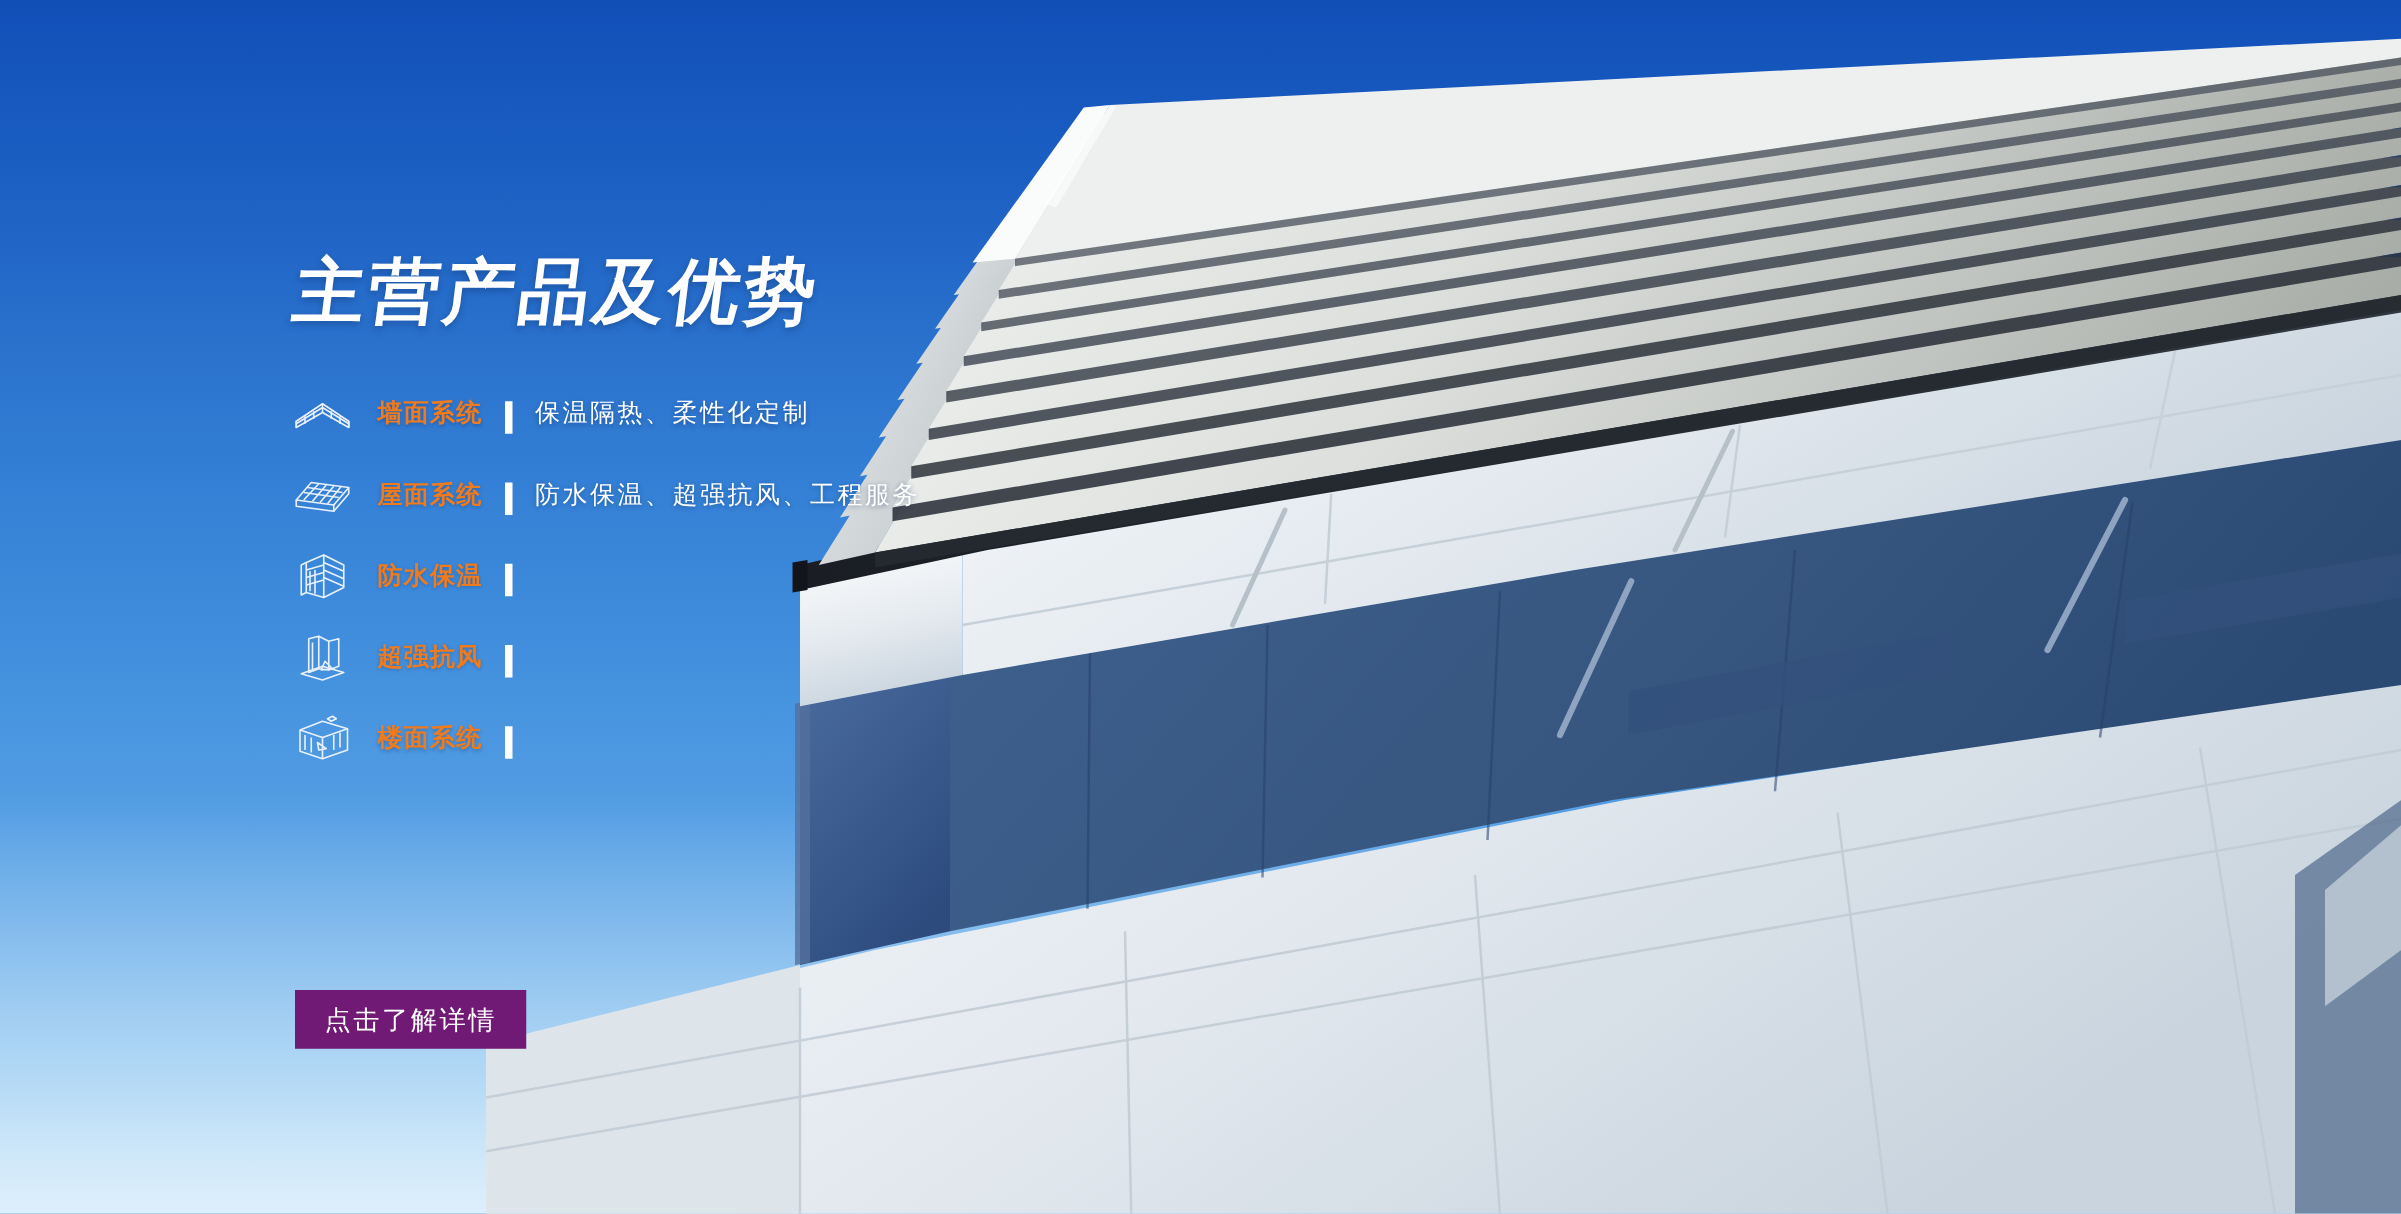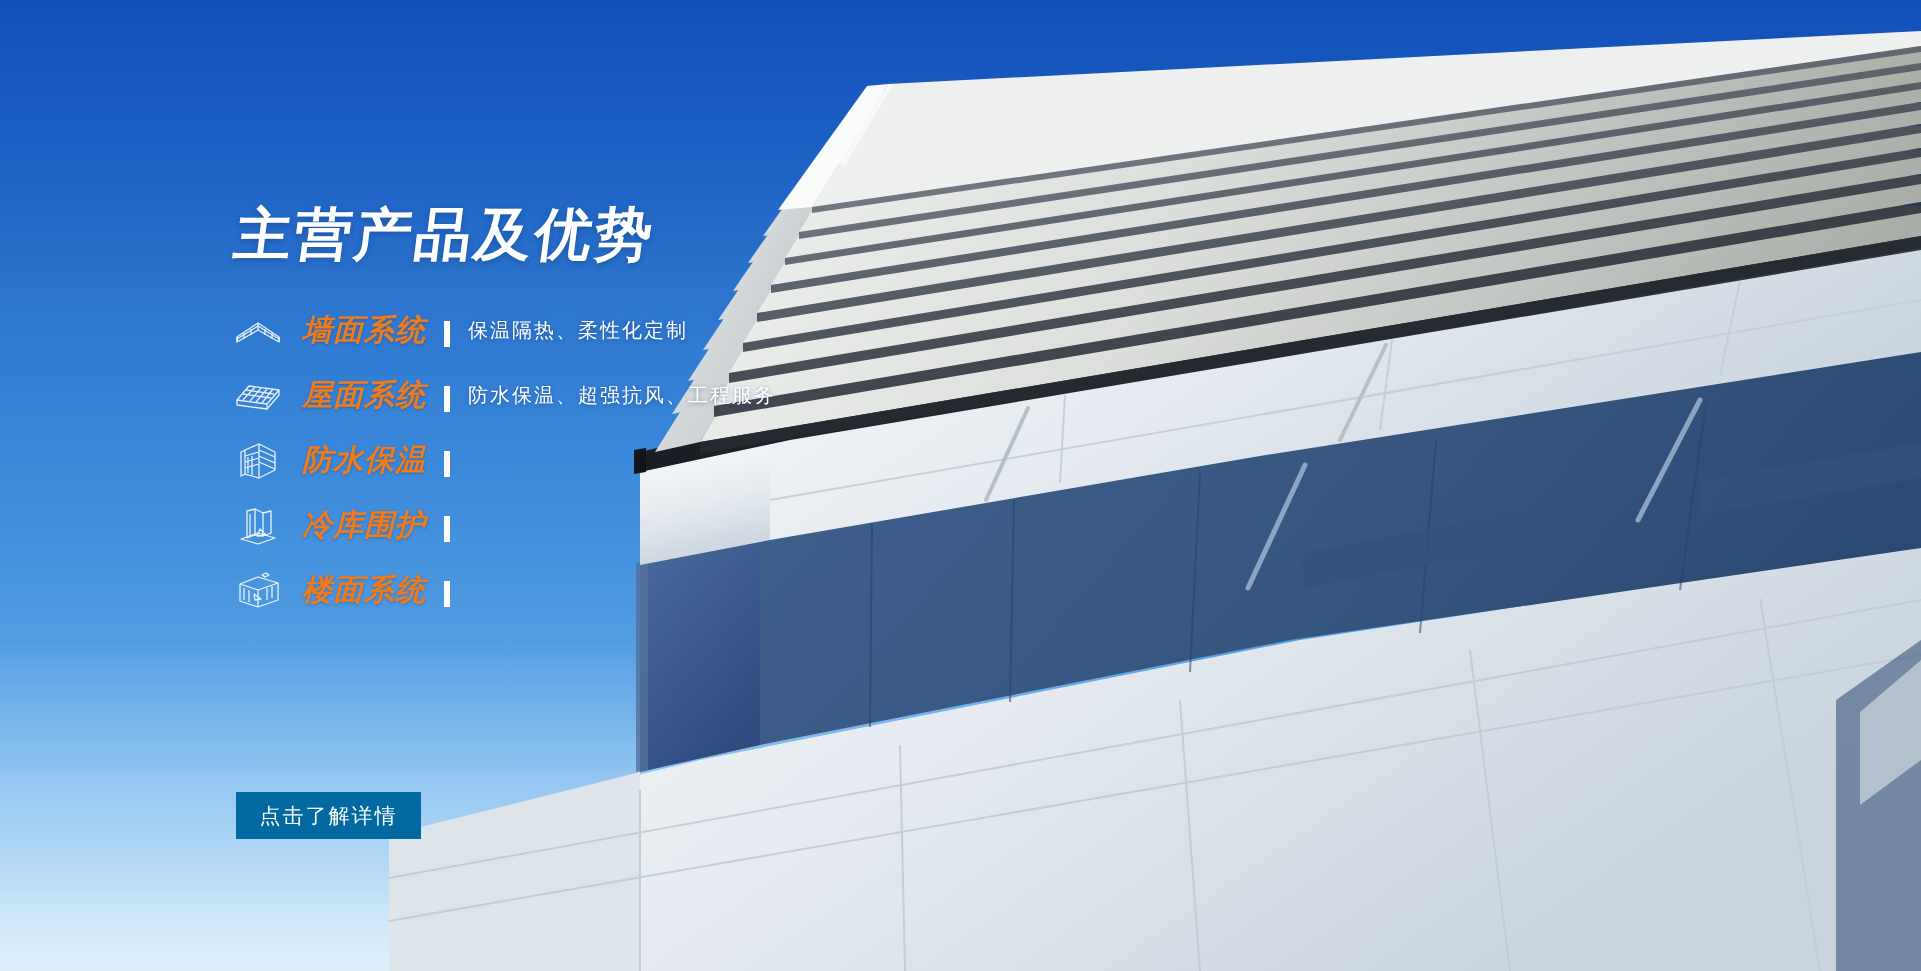--- a/index.html
+++ b/index.html
@@ -95,27 +95,26 @@
     width: 52px;
     height: 46px;
     flex: 0 0 52px;
     display: flex;
     align-items: center;
     justify-content: center;
     margin-right: 18px;
   }
   .feat-icon svg { display: block; }
   .feat-title {
-    font-size: 30px;
+    font-size: 20px;
     font-weight: 700;
     color: #f07b1d;
     letter-spacing: 1px;
     font-family: "DejaVu Sans", "Liberation Sans", sans-serif;
     text-shadow: 0 1px 3px rgba(10,40,90,0.30);
-    font-style: italic;
   }
   .feat-sep {
     display: inline-block;
     width: 6px;
     height: 26px;
     background: #ffffff;
     margin: 0 18px 0 18px;
     position: relative;
     top: 3px;
     flex: 0 0 6px;
@@ -127,21 +126,21 @@
     font-family: "DejaVu Sans", "Liberation Sans", sans-serif;
     text-shadow: 0 1px 4px rgba(10,40,90,0.45);
   }
 
   .cta {
     position: absolute;
     left: 4px;
     top: 792px;
     width: 185px;
     height: 47px;
-    background: #0369a1;
+    background: #701a75;
     color: #ffffff;
     border: none;
     font-size: 21px;
     letter-spacing: 2px;
     font-family: "DejaVu Sans", "Liberation Sans", sans-serif;
     cursor: pointer;
     display: flex;
     align-items: center;
     justify-content: center;
   }
@@ -357,21 +356,21 @@
         <span class="feat-icon">
           <svg width="50" height="42" viewBox="0 0 50 42" fill="none" stroke="#e8f1fb" stroke-width="1.3" stroke-linejoin="round">
             <path d="M14 6 L22 4 L22 30 L14 33 Z"></path>
             <path d="M30 8 L38 6 L38 28 L30 31 Z"></path>
             <path d="M22 4 L30 8 M22 30 L30 31"></path>
             <path d="M8 34 L25 28 L42 33 L25 39 Z"></path>
             <path d="M27 24 L33 30 L24 31 Z"></path>
             <path d="M17 9 L17 31"></path>
           </svg>
         </span>
-        <span class="feat-title">冷库围护</span>
+        <span class="feat-title">超强抗风</span>
         <span class="feat-sep"></span>
       </li>
 
 
       <li class="feature-row">
         <span class="feat-icon">
           <svg width="52" height="42" viewBox="0 0 52 42" fill="none" stroke="#e8f1fb" stroke-width="1.3" stroke-linejoin="round">
             <path d="M8 14 L26 7 L46 13 L46 30 L26 37 L8 31 Z"></path>
             <path d="M8 14 L26 20 L46 13"></path>
             <path d="M26 20 L26 37"></path>

